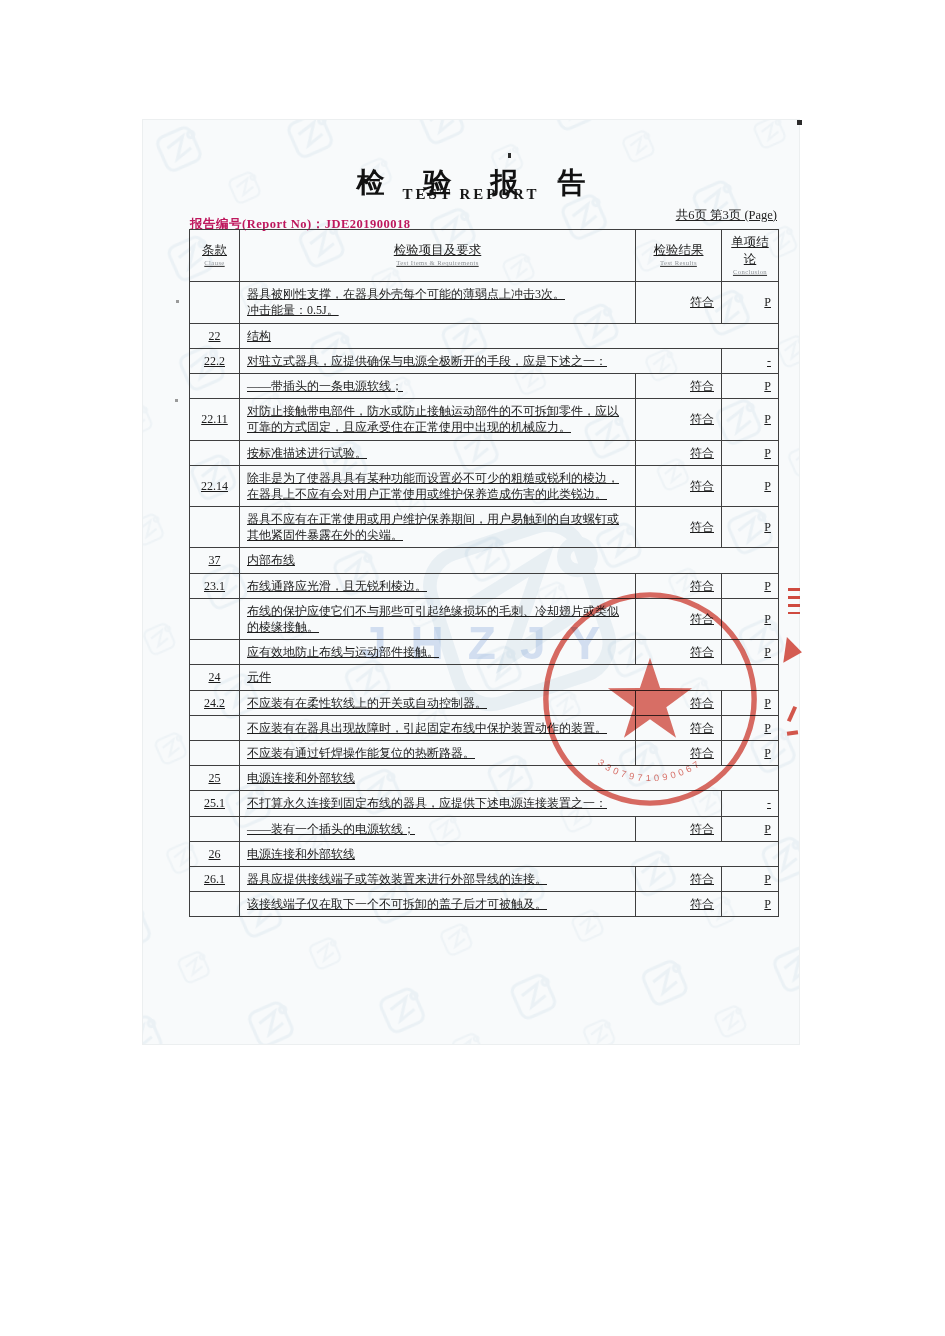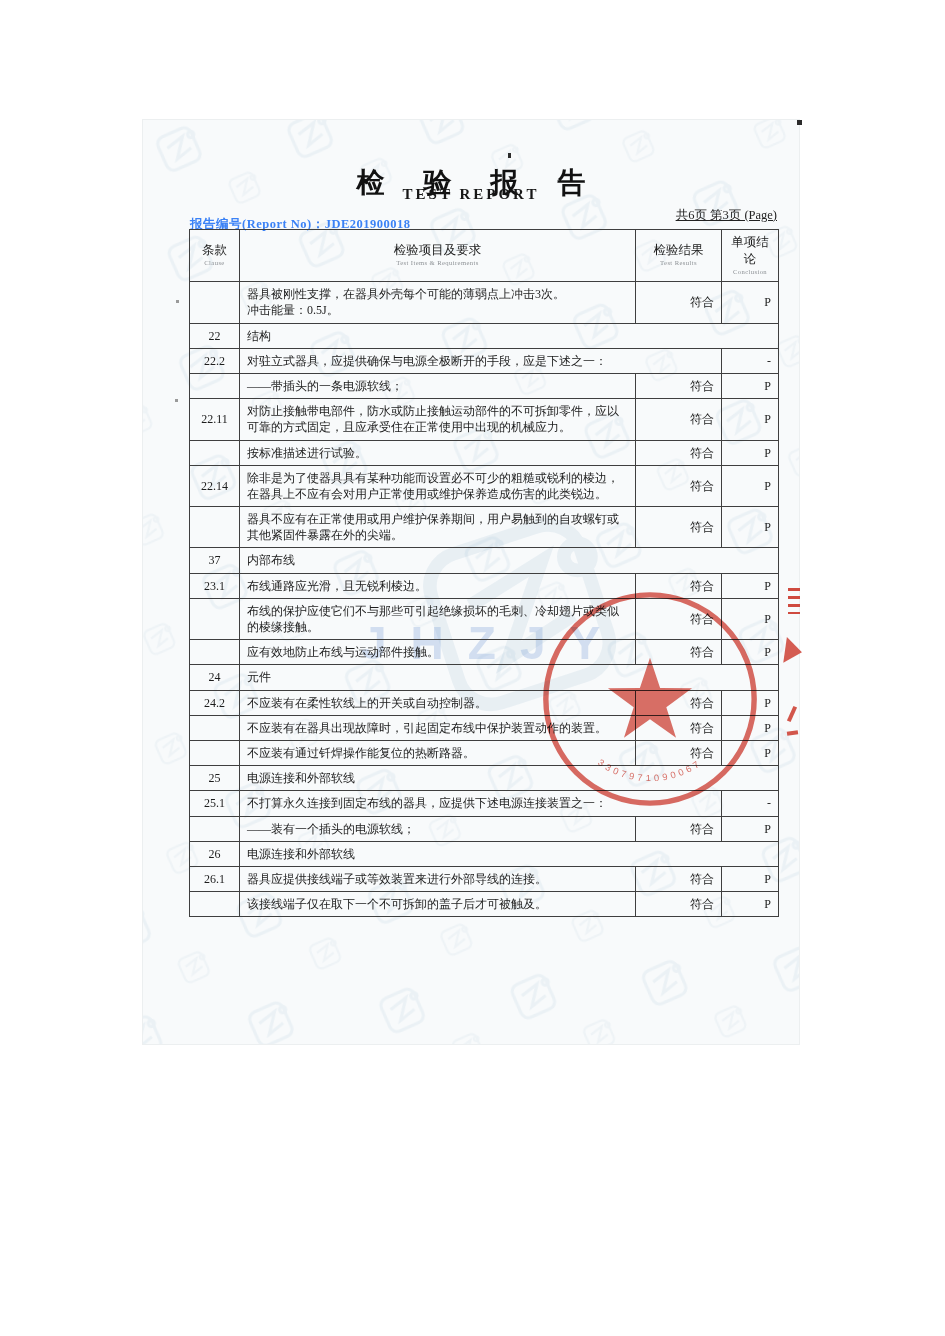--- a/index.html
+++ b/index.html
@@ -15,26 +15,26 @@
   .wm-layer{position:absolute;left:0;top:0;pointer-events:none;}
   .big-logo{position:absolute;left:278px;top:396px;opacity:.10;pointer-events:none;}
   .doc-title{
     position:absolute;left:0;top:44px;width:100%;text-align:center;
     font-size:28px;font-weight:bold;letter-spacing:16px;text-indent:16px;color:#111;
   }
   .doc-subtitle{
     position:absolute;left:0;top:66px;width:100%;text-align:center;
     font-size:15px;font-weight:bold;letter-spacing:3px;color:#171717;
   }
-  .report-line{position:absolute;left:47px;top:96px;font-size:12.5px;color:#3b82f6;}
+  .report-line{position:absolute;left:47px;top:96px;font-size:12.5px;color:#be185d;}
   .report-line b{font-weight:bold;letter-spacing:.5px;}
   .page-info{position:absolute;right:22px;top:87px;font-size:12.5px;color:#222;text-decoration:underline;}
   table.report{
     position:absolute;left:46px;top:109px;border-collapse:collapse;table-layout:fixed;
-    width:589px;font-size:12px;color:#1c1c1c;
+    width:589px;font-size:12px;color:#1c1c1c;text-decoration:underline;
   }
   table.report td,table.report th{
     border:1px solid #3f3f3f;padding:4px 7px;vertical-align:middle;
     font-weight:normal;line-height:1.35;word-break:break-all;
   }
   col.c-clause{width:50px;} col.c-item{width:396px;} col.c-result{width:86px;} col.c-concl{width:57px;}
   thead th{text-align:center;padding:6px 2px;}
   .h-cn{font-size:12.5px;display:block;}
   .h-en{font-size:7px;color:#8e9296;display:block;letter-spacing:.4px;transform:scale(.95);}
   td.clause{text-align:center;}

